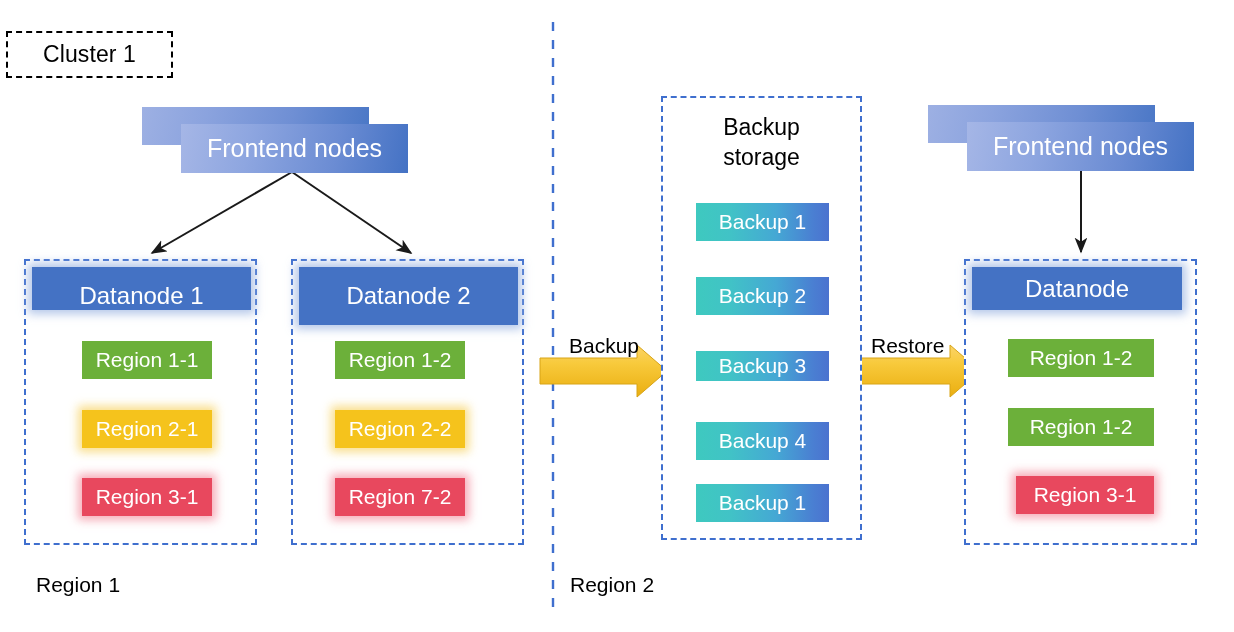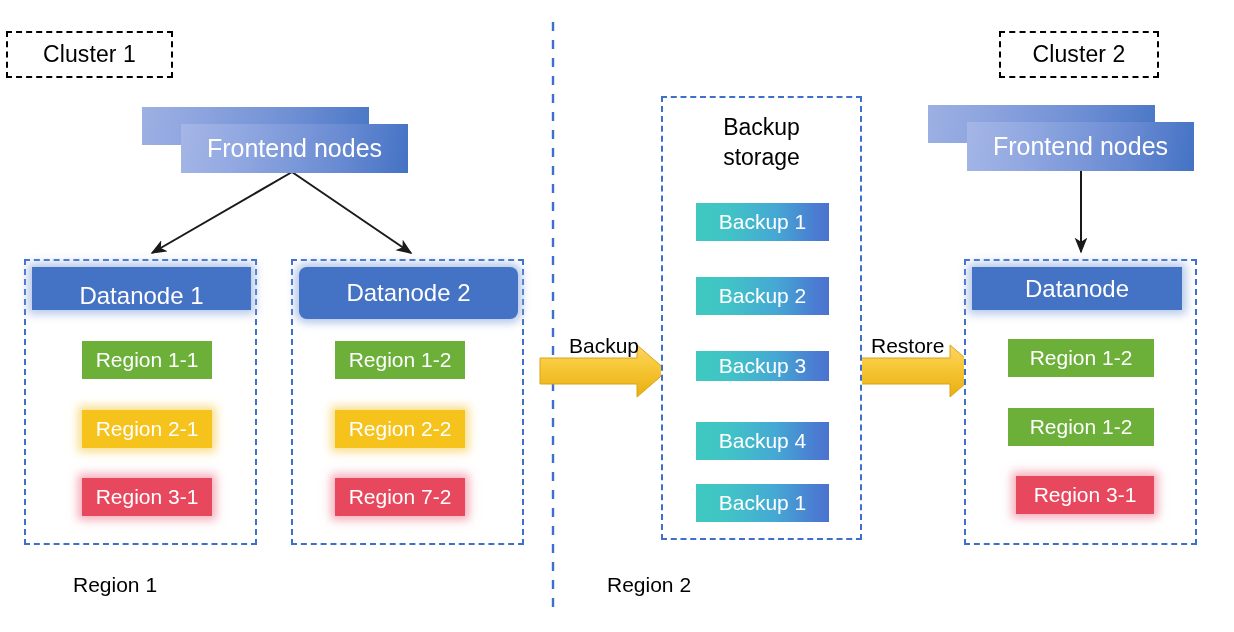--- a/index.html
+++ b/index.html
@@ -61,21 +61,21 @@
     position:absolute;width:100%;text-align:center;
     font-size:23px;line-height:30px;color:#000;
   }
   .backup-chip{
     display:flex;align-items:center;justify-content:center;
     color:#fff;font-size:21px;white-space:nowrap;
     background:linear-gradient(90deg,#3ec9bf 0%,#41c3c6 25%,#45a8d4 60%,#4a7fd2 88%,#4b72cf 100%);
   }
 
   
-  .plain-text{font-size:21px;color:#000;white-space:nowrap;margin-left:37px;}
+  .plain-text{font-size:21px;color:#000;white-space:nowrap;}
   .arrow-label{font-size:21px;color:#000;white-space:nowrap;}
 
   svg.overlay{position:absolute;left:0;top:0;width:1234px;height:632px;overflow:visible;pointer-events:none;}
 </style>
 </head>
 <body>
 
 <div class="canvas">
 
   <svg class="overlay">
@@ -123,21 +123,21 @@
     </div>
     <div class="abs chip chip-yellow" style="left:56px;top:149px;width:130px;height:38px;">
       <span>Region 2-1</span>
     </div>
     <div class="abs chip chip-red" style="left:56px;top:217px;width:130px;height:38px;">
       <span>Region 3-1</span>
     </div>
   </div>
 
   <div class="abs dashed-box" style="left:291px;top:259px;width:233px;height:286px;">
-    <div class="abs node-bar" style="left:6px;top:6px;width:219px;height:52px;border-radius:8px;">
+    <div class="abs node-bar" style="left:6px;top:6px;width:219px;height:58px;">
       <span>Datanode 2</span>
     </div>
     <div class="abs chip chip-green" style="left:42px;top:80px;width:130px;height:38px;">
       <span>Region 1-2</span>
     </div>
     <div class="abs chip chip-yellow" style="left:42px;top:149px;width:130px;height:38px;">
       <span>Region 2-2</span>
     </div>
     <div class="abs chip chip-red" style="left:42px;top:217px;width:130px;height:38px;">
       <span>Region 7-2</span>
@@ -167,23 +167,20 @@
     </div>
     <div class="abs backup-chip" style="left:33px;top:386px;width:133px;height:38px;">
       <span>Backup 1</span>
     </div>
   </div>
 
   <div class="abs arrow-label" style="left:871px;top:334px;">
     <span>Restore</span>
   </div>
 
-  <div class="abs cluster-label" style="left:999px;top:31px;width:160px;height:47px;">
-    <span>Cluster 2</span>
-  </div>
 
   <div class="fe-stack" style="left:928px;top:105px;width:266px;height:66px;">
     <div class="fe-back" style="width:227px;height:38px;"></div>
     <div class="fe-front" style="left:39px;top:17px;width:227px;height:49px;">
       <span>Frontend nodes</span>
     </div>
   </div>
 
   <div class="abs dashed-box" style="left:964px;top:259px;width:233px;height:286px;">
     <div class="abs node-bar" style="left:6px;top:6px;width:210px;height:43px;">

